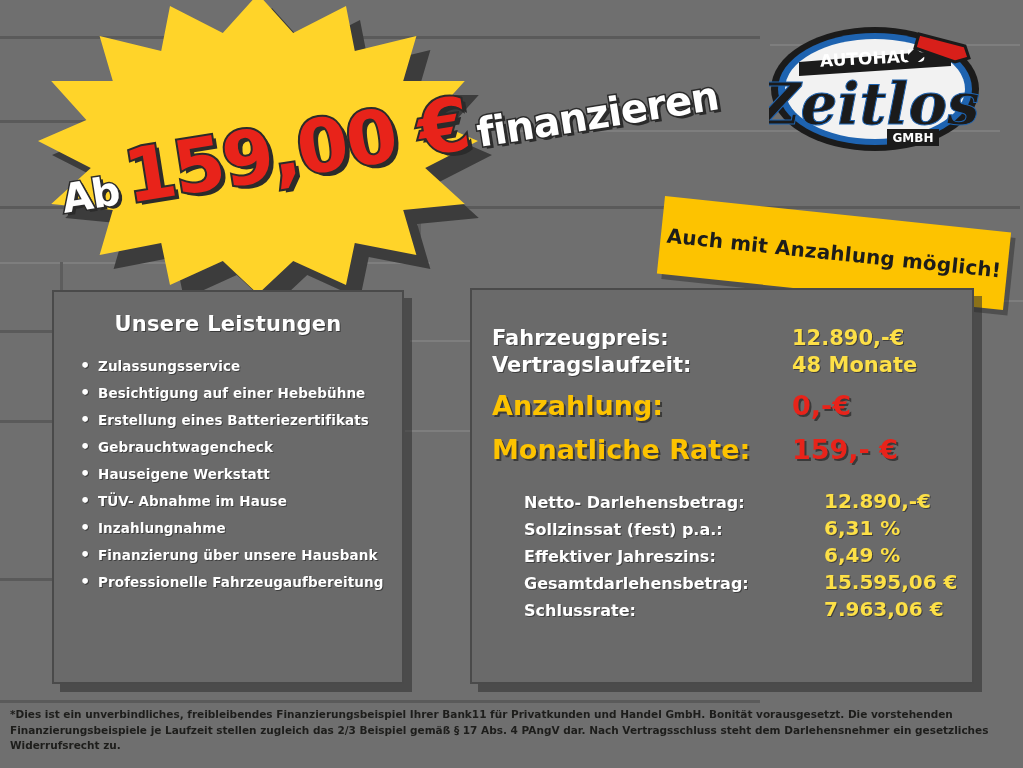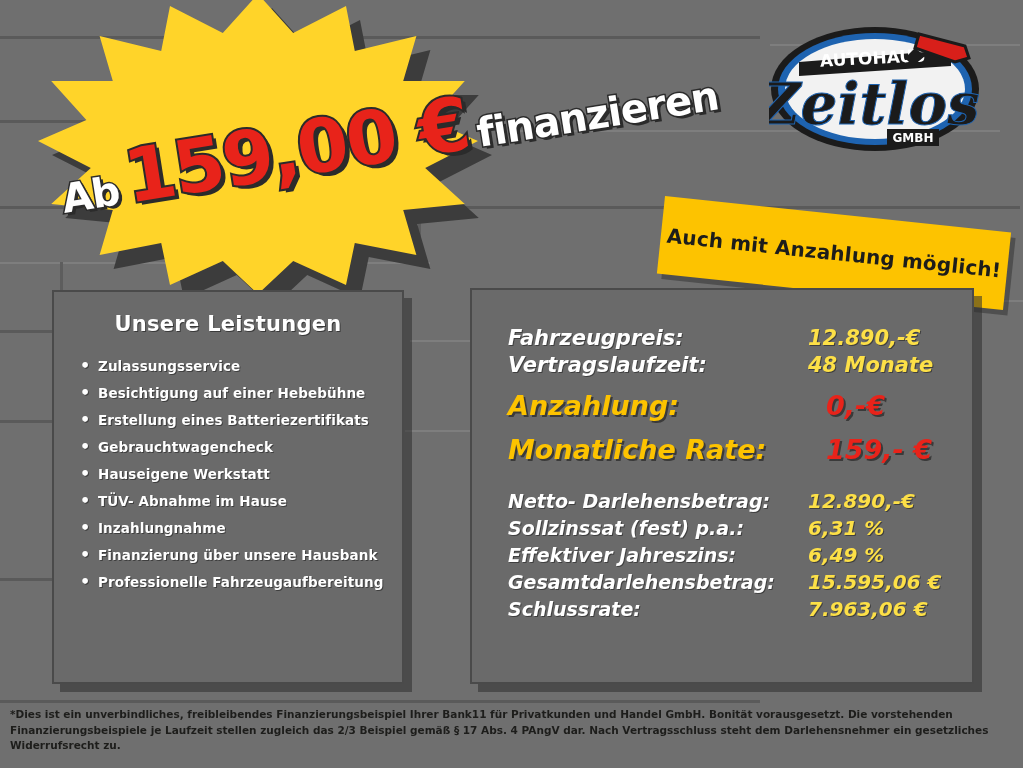--- a/index.html
+++ b/index.html
@@ -84,32 +84,32 @@
   ul.svc li{
     color:#ffffff;font-size:13.5px;font-weight:bold;margin-bottom:11px;
     position:relative;padding-left:18px;letter-spacing:.1px;
     text-shadow:1px 1px 0 #3f3f3f;
   }
   ul.svc li:before{
     content:"•";position:absolute;left:0;top:-2px;font-size:16px;color:#ffffff;
   }
 
   
-  .rpad{padding:36px 0 0 36px;font-style:italic;}
+  .rpad{padding:36px 0 0 20px;}
   .row{display:flex;align-items:baseline;margin-bottom:3px;}
   .row .lab{width:300px;color:#ffffff;font-weight:bold;font-size:21px;text-shadow:1px 1px 0 #3f3f3f;}
   .row .val{color:#fde047;font-weight:bold;font-size:21px;text-shadow:1px 1px 0 #3f3f3f;}
 
-  .row.big{margin-top:13px;margin-bottom:2px;gap:18px;}
+  .row.big{margin-top:13px;margin-bottom:2px;}
   .row.big .lab{font-size:27px;color:#fdc300;text-shadow:2px 2px 0 #3a3a3a;}
   .row.big .val{font-size:27px;color:#e8231a;text-shadow:2px 2px 0 #3a3a3a;}
 
   .spacer{height:22px;}
 
-  .row.small .lab{font-size:19px;}
+  .row.small .lab{font-size:16px;margin-left:32px;}
   .row.small .val{font-size:20px;}
 
   
   .foot{
     position:absolute;left:10px;right:10px;bottom:14px;
     font-size:10.5px;color:#1d1d1b;line-height:1.5;font-weight:bold;
   }
 </style>
 </head>
 <body>

